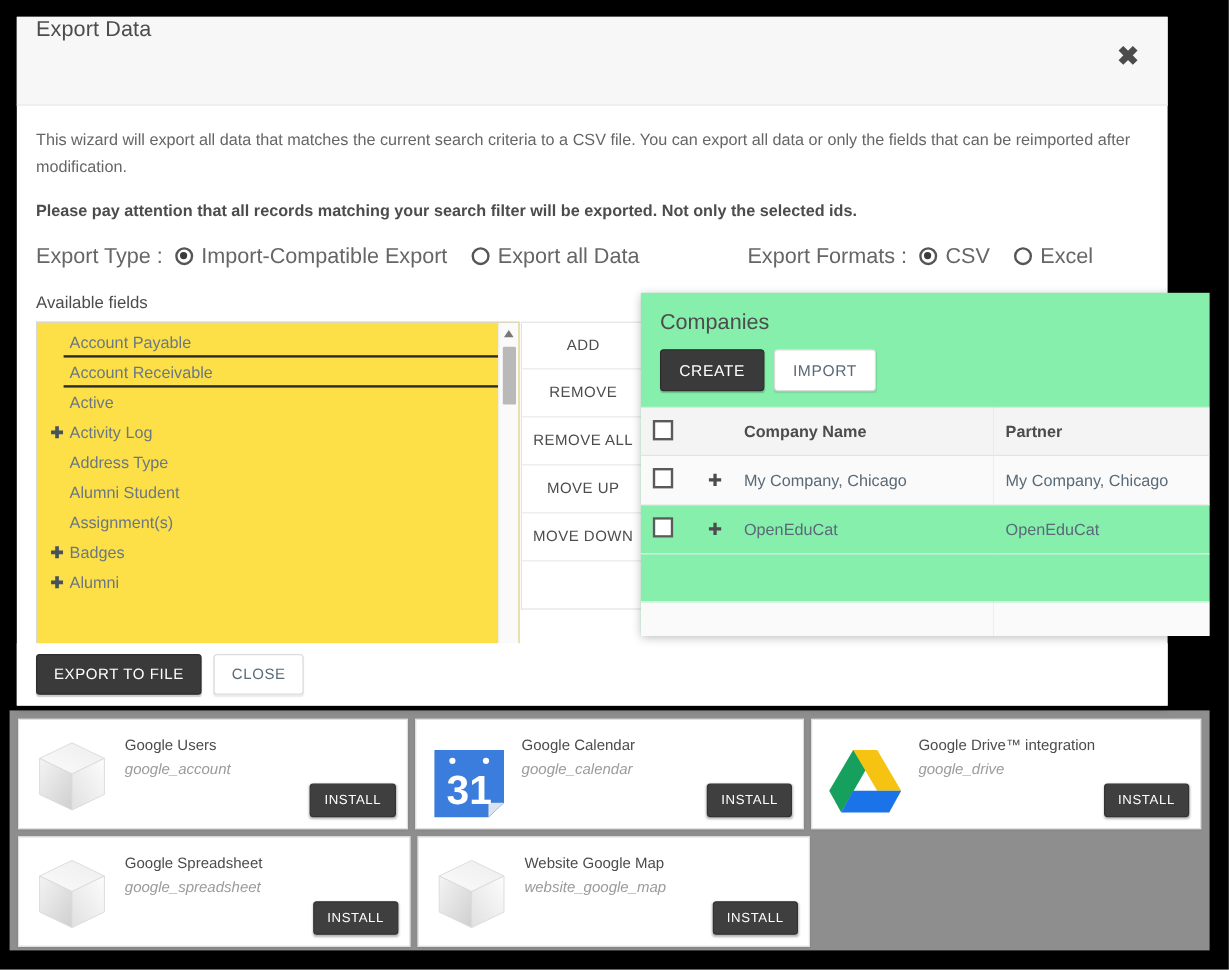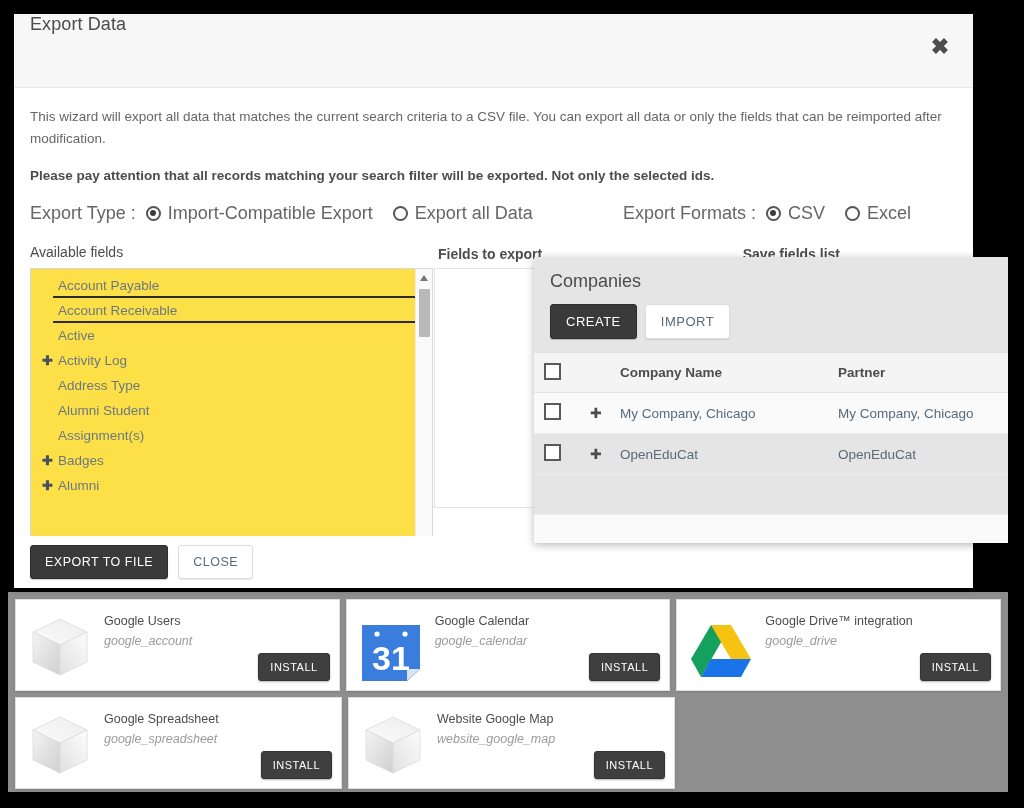--- a/index.html
+++ b/index.html
@@ -188,23 +188,23 @@
     box-shadow:0 1px 1px rgba(0,0,0,.2);
   }
   .btn-light {
     background:#fff; color:#5a6a78; border:1px solid #dcdcdc;
     margin-left:10px;
     box-shadow:0 1px 1px rgba(0,0,0,.08);
   }
 
   
   .companies {
-    position:absolute; left:534px; top:257px;
+    position:absolute; left:534px; top:244px;
     width:474px; height:286px;
-    background:#e5e5e5;
+    background:#86efac;
     box-shadow:0 2px 8px rgba(0,0,0,.28);
     z-index:20; overflow:hidden;
   }
   .companies-head { padding:14px 0 0 16px; }
   .companies-title {
     font-size:18px; color:#4c4c4c; font-weight:400;
   }
   .companies-btns { margin-top:12px; display:flex; }
   .cbtn {
     font-size:13px; letter-spacing:.5px;
@@ -375,20 +375,28 @@
           <div class="sb-arrow up">
               <span class="tri-up"></span>
             </div>
           <div class="sb-thumb"></div>
           <div class="sb-arrow down">
               <span class="tri-down"></span>
             </div>
         </div>
       </div>
 
+      <div class="mid-buttons">
+        <div class="mid-btn">ADD</div>
+        <div class="mid-btn">REMOVE</div>
+        <div class="mid-btn">REMOVE ALL</div>
+        <div class="mid-btn">MOVE UP</div>
+        <div class="mid-btn">MOVE DOWN</div>
+        <div class="mid-btn blank"></div>
+      </div>
 
       <div class="export-col">
         <div class="export-col-head">
           <span>Fields to export</span>
           <span>Save fields list</span>
         </div>
         <div class="export-col-box"></div>
       </div>
 
     </div>

